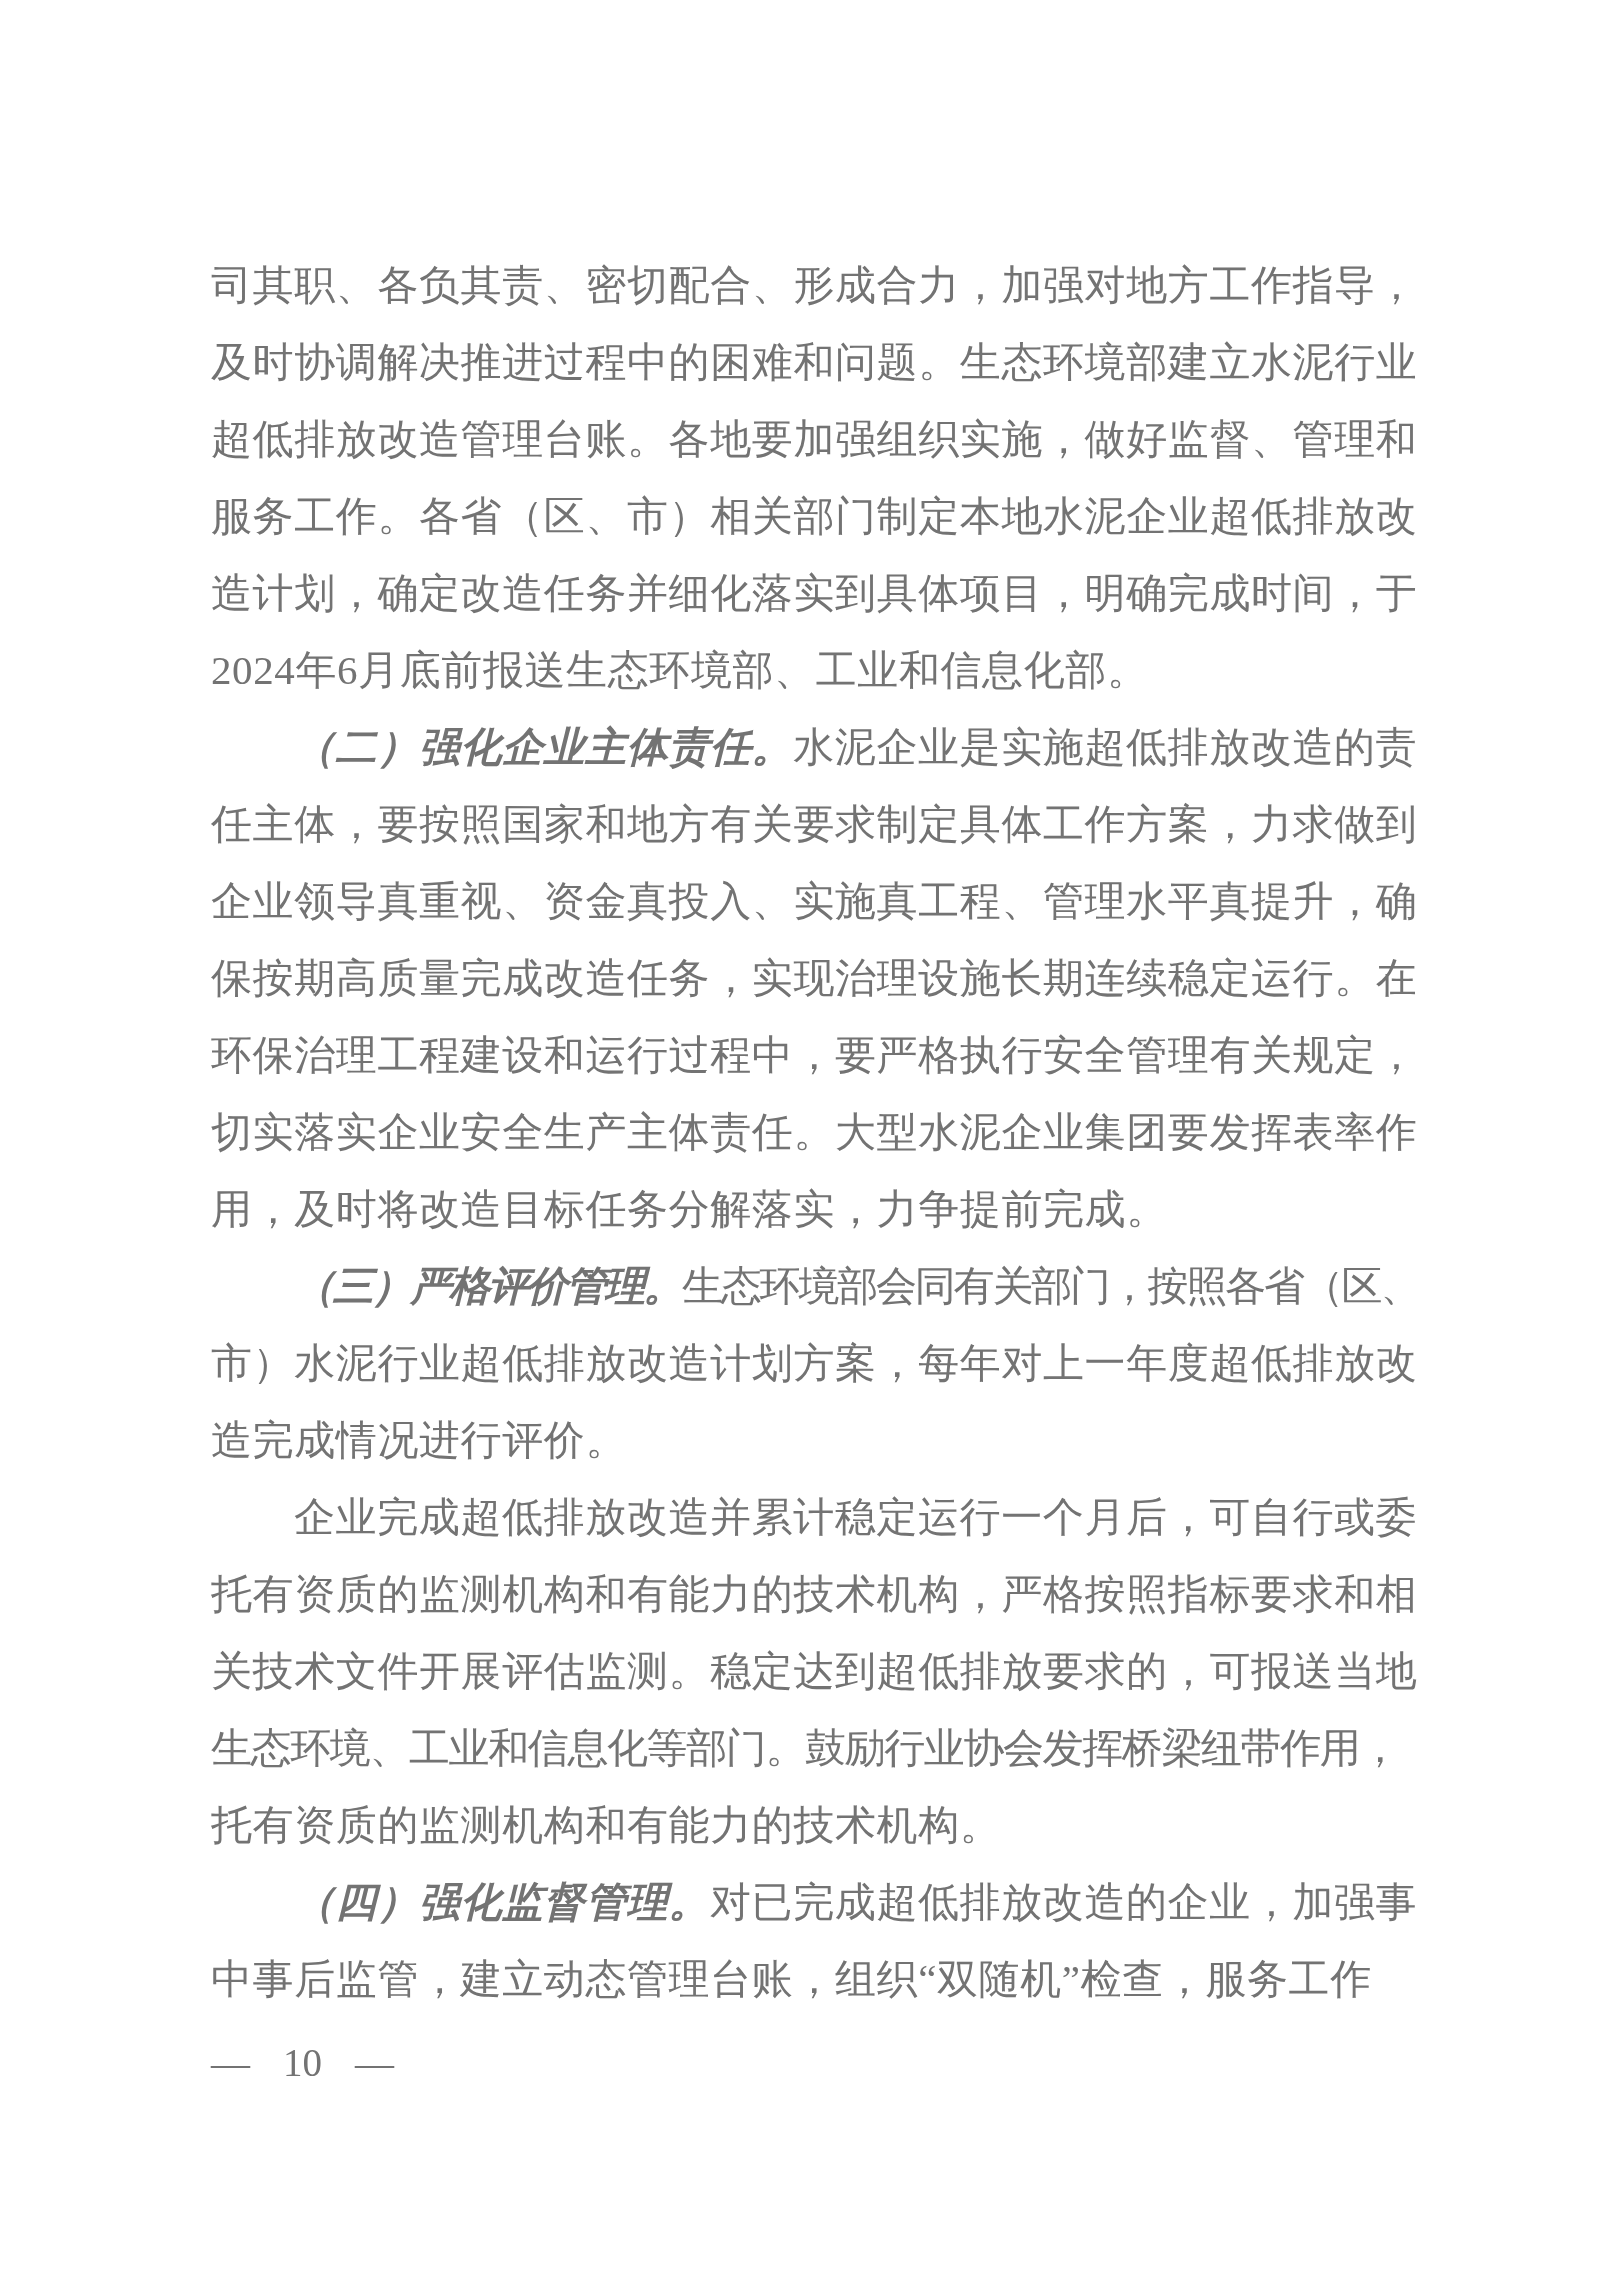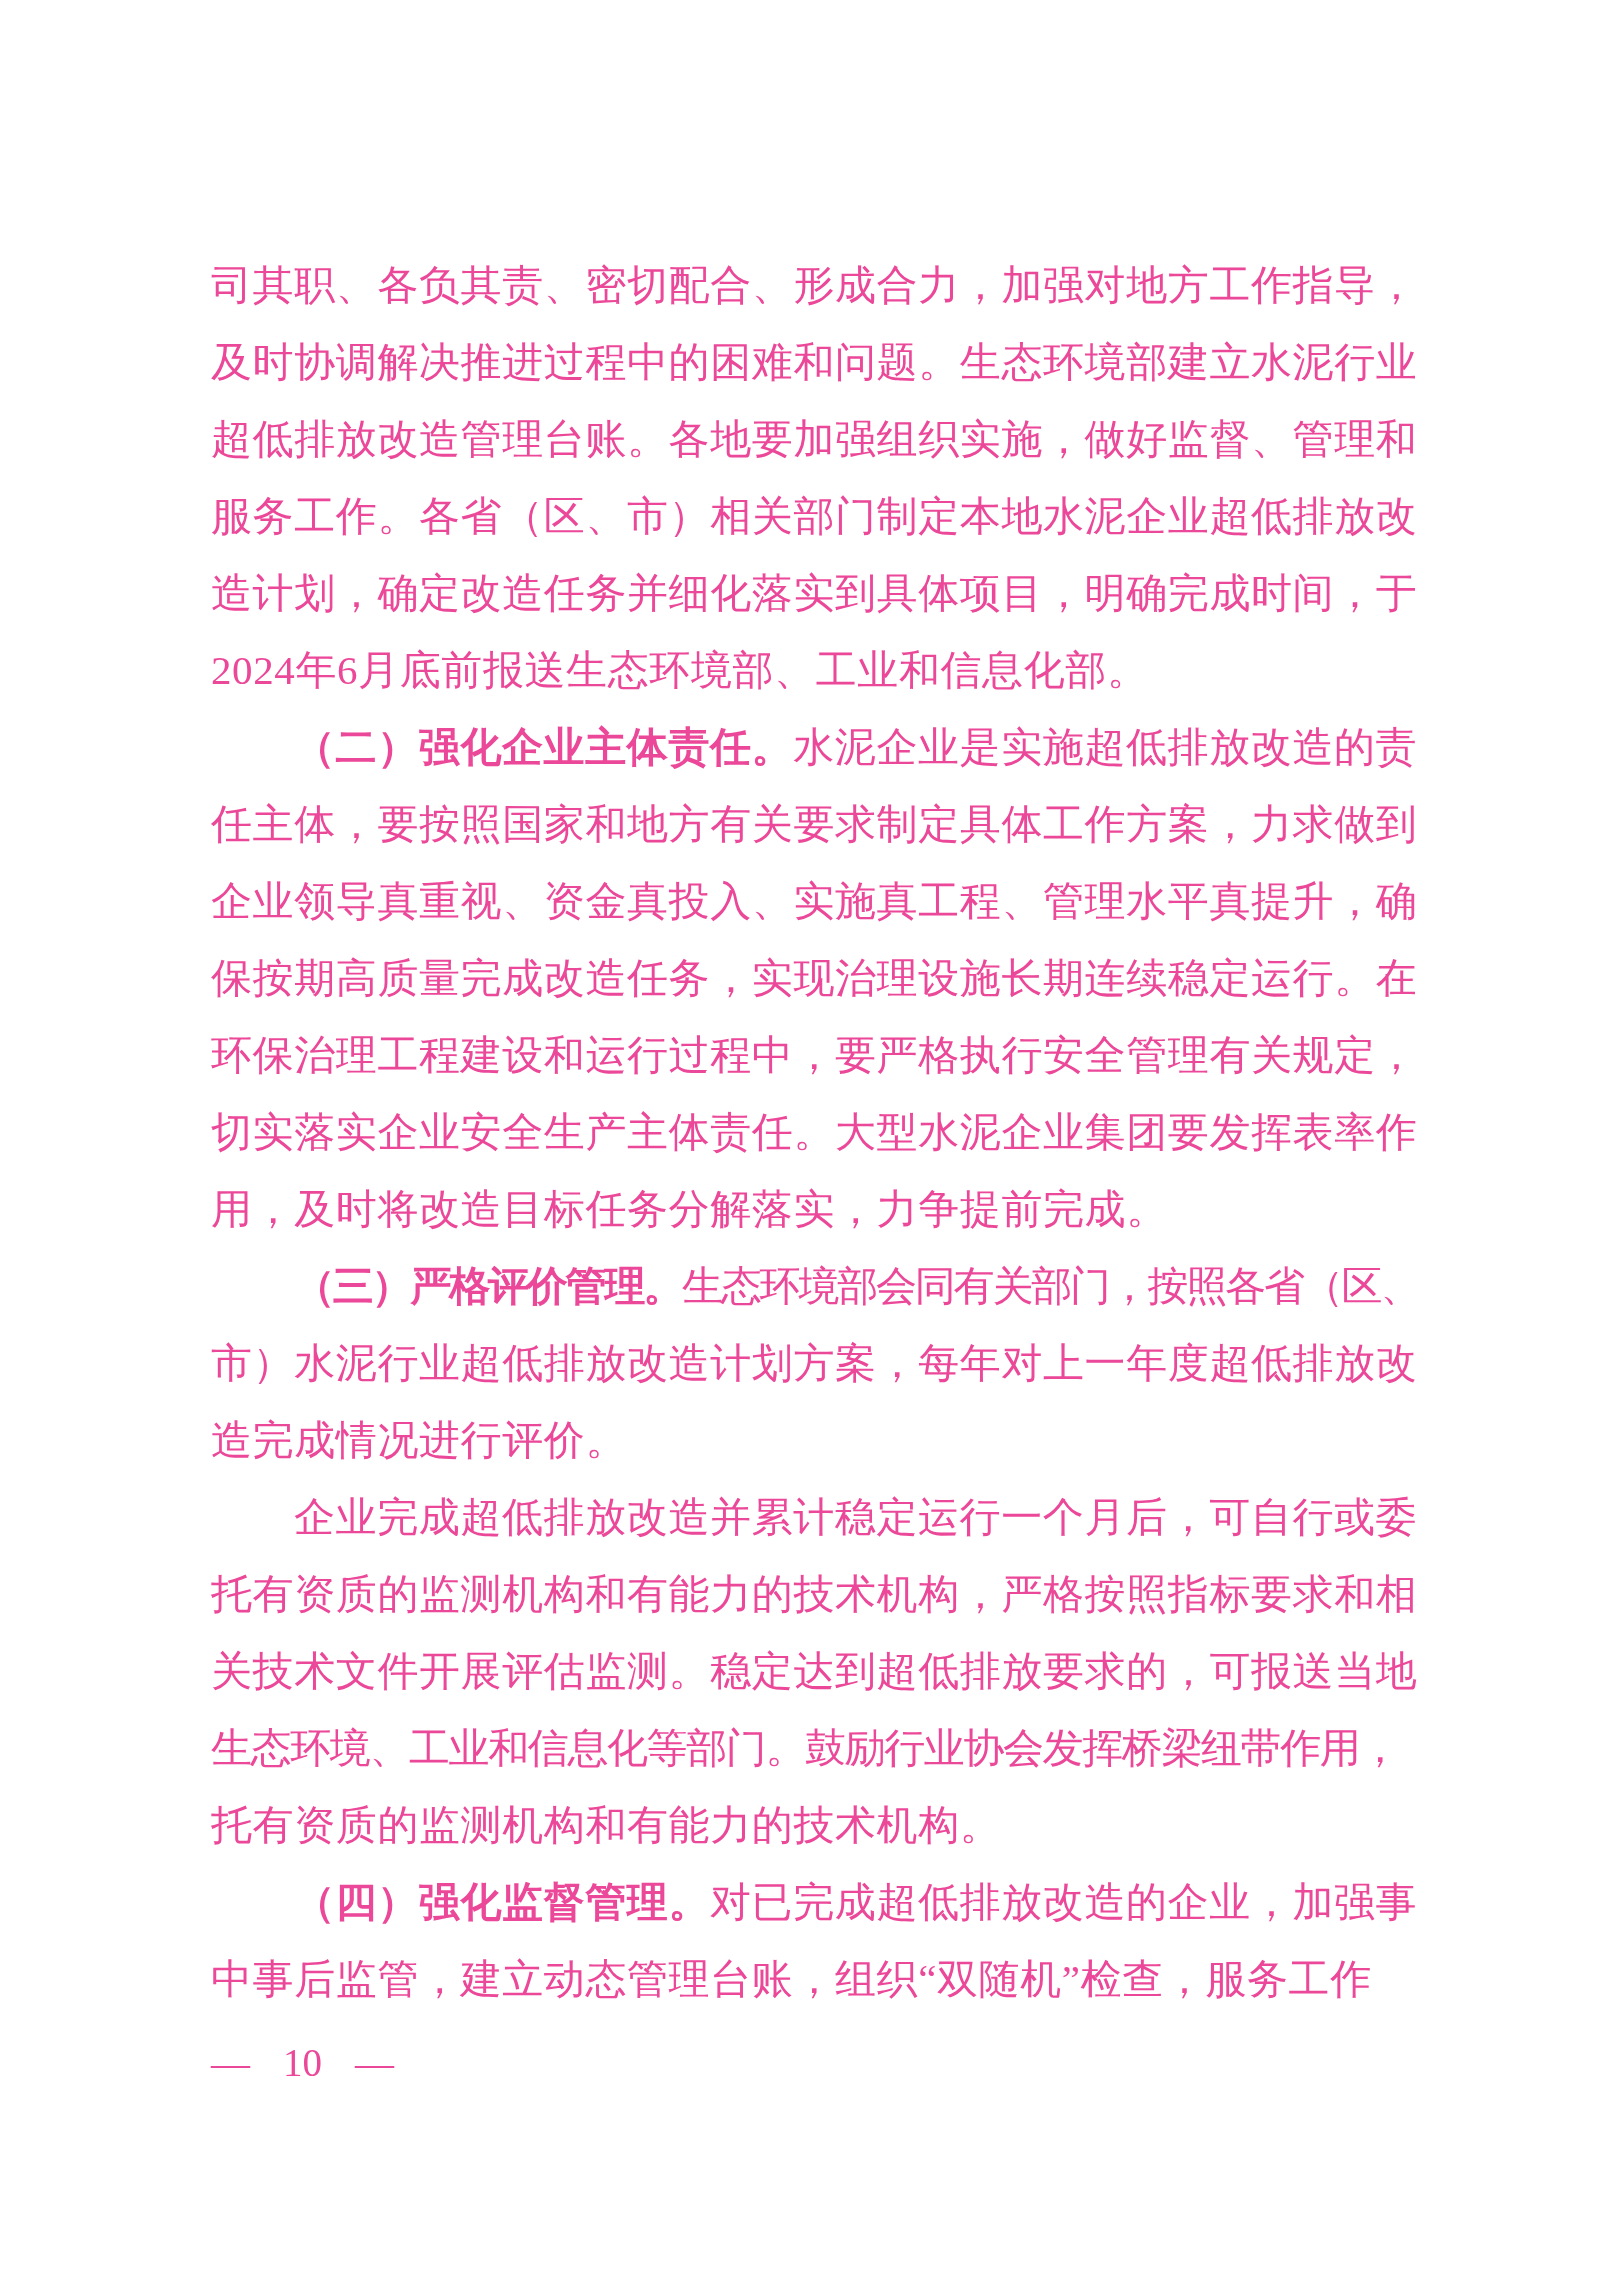--- a/index.html
+++ b/index.html
@@ -2,42 +2,42 @@
 <html><head>
 <meta charset="utf-8">
 <style>
   html, body { margin: 0; padding: 0; }
   .page {
     position: relative;
     width: 1490px;
     height: 2293px;
     background: #ffffff;
     font-family: "Liberation Serif", "DejaVu Serif", serif;
-    color: #ec4899;
+    color: #737373;
     overflow: hidden;
   }
   .text-block {
     position: absolute;
     left: 211px;
     top: 247px;
     width: 1210px;
   }
   .line {
     height: 77px;
     line-height: 77px;
     font-size: 41px;
     letter-spacing: 0.6px;
     white-space: nowrap;
     text-align: left;
   }
   .line.indent { padding-left: 83px; }
   
   .line.tight-31 { letter-spacing: -2.2px; }
   .line.tight-30 { letter-spacing: -1.4px; }
-  .bold-lead { font-weight: 700; }
+  .bold-lead { font-weight: 700; font-style: italic; }
   .footer {
     position: absolute;
     left: 211px;
     top: 2041px;
     font-size: 39px;
     line-height: 43px;
     display: inline-flex;
     align-items: center;
     gap: 33px;
   }

